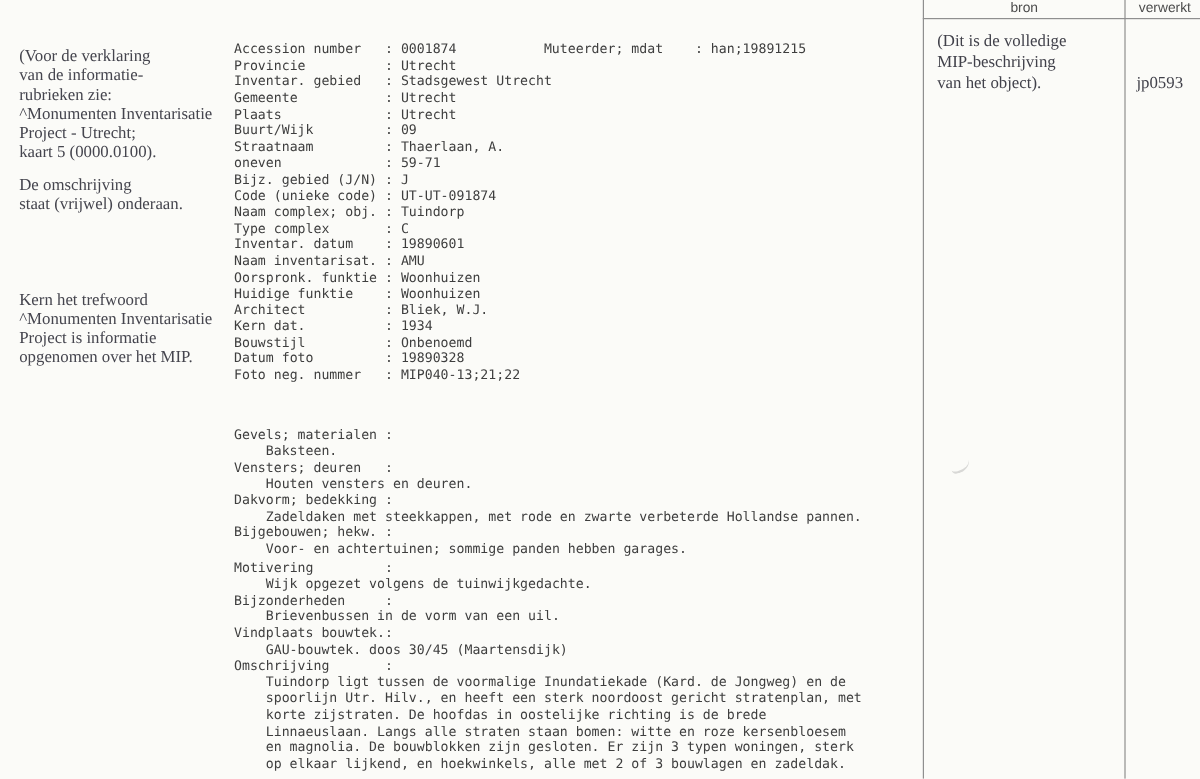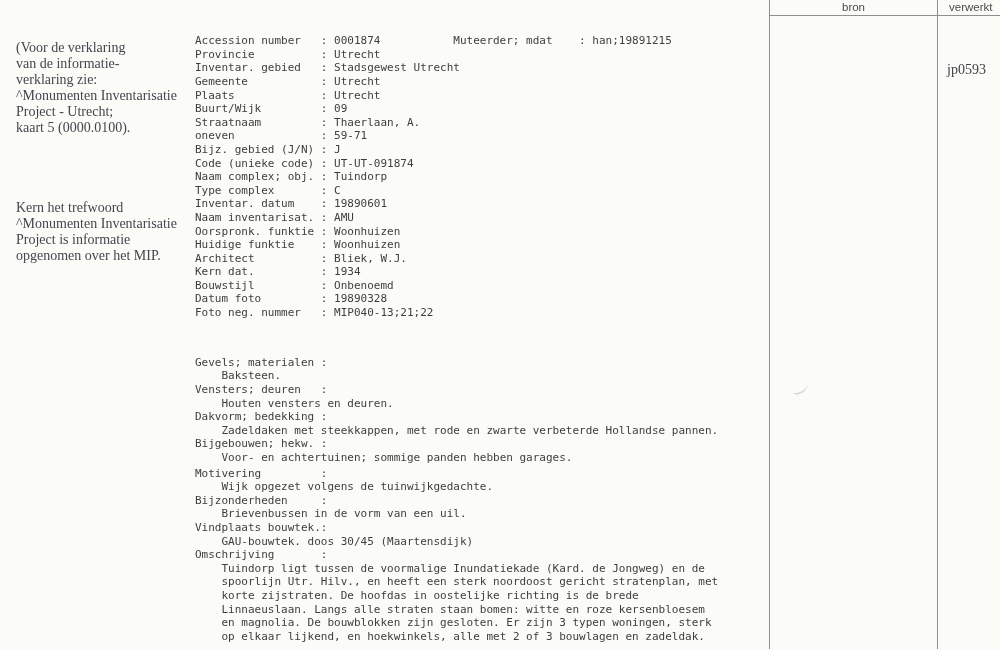--- a/index.html
+++ b/index.html
@@ -72,40 +72,49 @@
 </style>
 </head>
 <body>
 
 <div class="page">
 
   <aside class="sidebar">
     <div class="note note-verklaring">
         <div class="note-line"><span>(Voor de verklaring</span></div>
         <div class="note-line"><span>van de informatie-</span></div>
-        <div class="note-line"><span>verklaring zie:</span></div>
+        <div class="note-line"><span>rubrieken zie:</span></div>
         <div class="note-line"><span class="b">^Monumenten Inventarisatie</span></div>
         <div class="note-line"><span class="b">Project - Utrecht;</span></div>
         <div class="note-line"><span>kaart 5 (0000.0100).</span></div>
+      </div>
+    <div class="note note-omschrijving">
+        <div class="note-line"><span>De </span><span class="b">omschrijving</span></div>
+        <div class="note-line"><span>staat (vrijwel) onderaan.</span></div>
       </div>
     <div class="note note-trefwoord">
         <div class="note-line"><span>Kern het trefwoord</span></div>
         <div class="note-line"><span class="b">^Monumenten Inventarisatie</span></div>
         <div class="note-line"><span class="b">Project</span><span> is informatie</span></div>
         <div class="note-line"><span>opgenomen over het MIP.</span></div>
       </div>
   </aside>
 
   <main class="record">
     <div class="fields"><div class="field-row"><span class="lbl">Accession number</span><span class="sep">:</span><span class="val-fixed">0001874</span><span class="lbl">Muteerder; mdat</span><span class="sep">:</span><span>han;19891215</span></div><div class="field-row"><span class="lbl">Provincie</span><span class="sep">:</span><span>Utrecht</span></div><div class="field-row"><span class="lbl">Inventar. gebied</span><span class="sep">:</span><span>Stadsgewest Utrecht</span></div><div class="field-row"><span class="lbl">Gemeente</span><span class="sep">:</span><span>Utrecht</span></div><div class="field-row"><span class="lbl">Plaats</span><span class="sep">:</span><span>Utrecht</span></div><div class="field-row"><span class="lbl">Buurt/Wijk</span><span class="sep">:</span><span>09</span></div><div class="field-row"><span class="lbl">Straatnaam</span><span class="sep">:</span><span>Thaerlaan, A.</span></div><div class="field-row"><span class="lbl">oneven</span><span class="sep">:</span><span>59-71</span></div><div class="field-row"><span class="lbl">Bijz. gebied (J/N)</span><span class="sep">:</span><span>J</span></div><div class="field-row"><span class="lbl">Code (unieke code)</span><span class="sep">:</span><span>UT-UT-091874</span></div><div class="field-row"><span class="lbl">Naam complex; obj.</span><span class="sep">:</span><span>Tuindorp</span></div><div class="field-row"><span class="lbl">Type complex</span><span class="sep">:</span><span>C</span></div><div class="field-row"><span class="lbl">Inventar. datum</span><span class="sep">:</span><span>19890601</span></div><div class="field-row"><span class="lbl">Naam inventarisat.</span><span class="sep">:</span><span>AMU</span></div><div class="field-row"><span class="lbl">Oorspronk. funktie</span><span class="sep">:</span><span>Woonhuizen</span></div><div class="field-row"><span class="lbl">Huidige funktie</span><span class="sep">:</span><span>Woonhuizen</span></div><div class="field-row"><span class="lbl">Architect</span><span class="sep">:</span><span>Bliek, W.J.</span></div><div class="field-row"><span class="lbl">Kern dat.</span><span class="sep">:</span><span>1934</span></div><div class="field-row"><span class="lbl">Bouwstijl</span><span class="sep">:</span><span>Onbenoemd</span></div><div class="field-row"><span class="lbl">Datum foto</span><span class="sep">:</span><span>19890328</span></div><div class="field-row"><span class="lbl">Foto neg. nummer</span><span class="sep">:</span><span>MIP040-13;21;22</span></div></div>
     <div class="sections"><div class="section"><div class="shead"><span class="lbl">Gevels; materialen</span><span class="sep">:</span></div><div class="sline">Baksteen.</div></div><div class="section"><div class="shead"><span class="lbl">Vensters; deuren</span><span class="sep">:</span></div><div class="sline">Houten vensters en deuren.</div></div><div class="section"><div class="shead"><span class="lbl">Dakvorm; bedekking</span><span class="sep">:</span></div><div class="sline">Zadeldaken met steekkappen, met rode en zwarte verbeterde Hollandse pannen.</div></div><div class="section"><div class="shead"><span class="lbl">Bijgebouwen; hekw.</span><span class="sep">:</span></div><div class="sline">Voor- en achtertuinen; sommige panden hebben garages.</div></div><div class="section gap"><div class="shead"><span class="lbl">Motivering</span><span class="sep">:</span></div><div class="sline">Wijk opgezet volgens de tuinwijkgedachte.</div></div><div class="section"><div class="shead"><span class="lbl">Bijzonderheden</span><span class="sep">:</span></div><div class="sline">Brievenbussen in de vorm van een uil.</div></div><div class="section"><div class="shead"><span class="lbl">Vindplaats bouwtek.</span><span class="sep">:</span></div><div class="sline">GAU-bouwtek. doos 30/45 (Maartensdijk)</div></div><div class="section"><div class="shead"><span class="lbl">Omschrijving</span><span class="sep">:</span></div><div class="sline">Tuindorp ligt tussen de voormalige Inundatiekade (Kard. de Jongweg) en de</div><div class="sline">spoorlijn Utr. Hilv., en heeft een sterk noordoost gericht stratenplan, met</div><div class="sline">korte zijstraten. De hoofdas in oostelijke richting is de brede</div><div class="sline">Linnaeuslaan. Langs alle straten staan bomen: witte en roze kersenbloesem</div><div class="sline">en magnolia. De bouwblokken zijn gesloten. Er zijn 3 typen woningen, sterk</div><div class="sline">op elkaar lijkend, en hoekwinkels, alle met 2 of 3 bouwlagen en zadeldak.</div></div></div>
   </main>
 
   <div class="vline vline-1"></div>
   <div class="vline vline-2"></div>
   <div class="hline"></div>
   <div class="colheader colheader-bron">bron</div>
   <div class="colheader colheader-verwerkt">verwerkt</div>
+  <div class="bron-note">
+      <div class="bron-line">(Dit is de volledige</div>
+      <div class="bron-line">MIP-beschrijving</div>
+      <div class="bron-line">van het object).</div>
+    </div>
   <div class="verwerkt-value">jp0593</div>
 
   <div class="smudge"></div>
 
 </div>
 
 </body></html>

